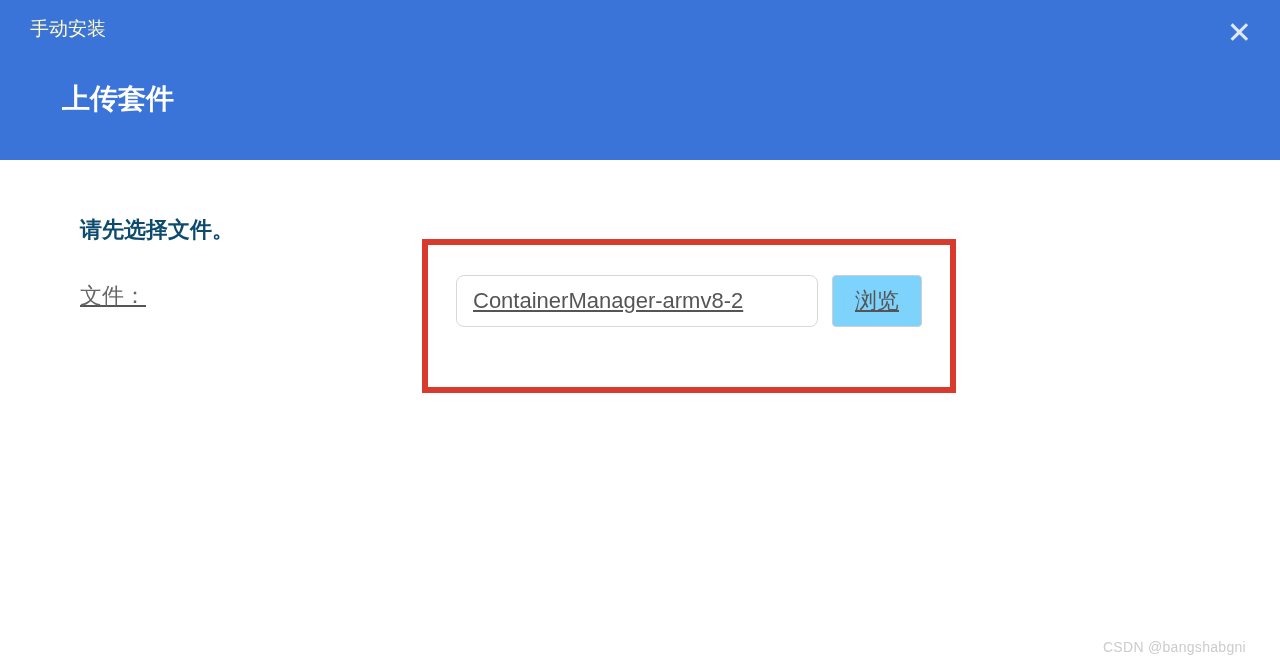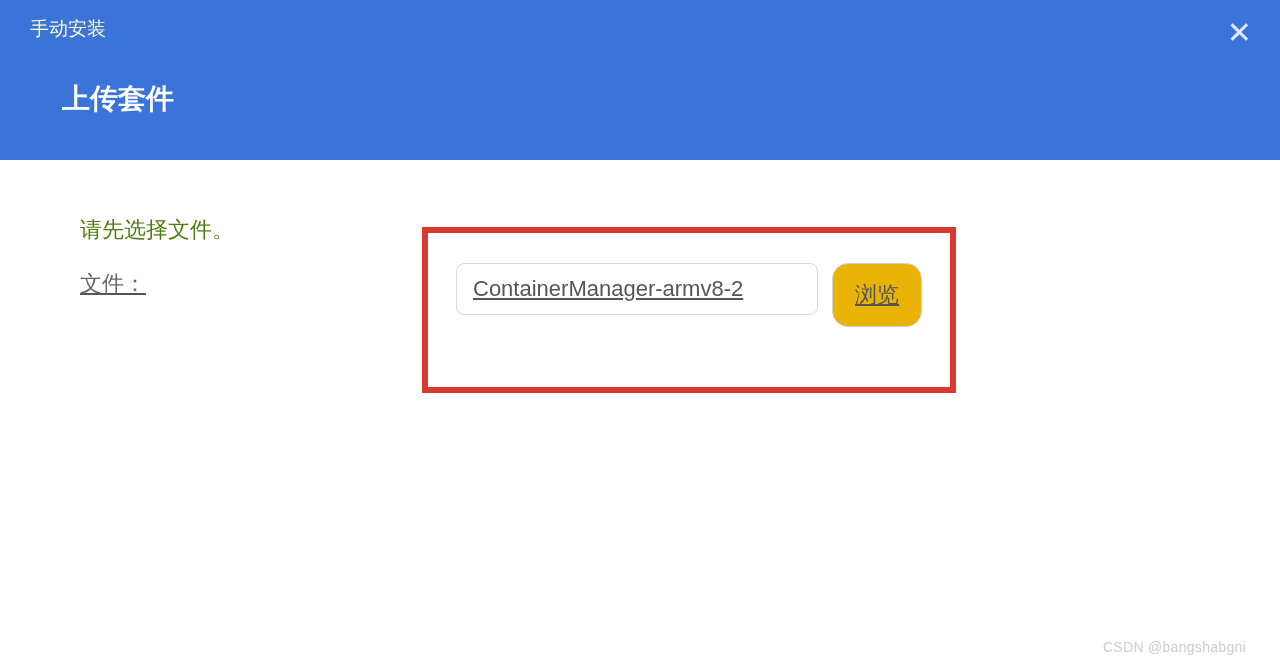--- a/index.html
+++ b/index.html
@@ -39,22 +39,23 @@
       cursor: pointer;
       font-weight: 300;
       line-height: 1;
     }
     .content {
       padding: 55px 80px;
       color: #555;
       font-size: 22px;
     }
     .instruction {
-      margin-bottom: 12px;
-      color: #4d7c0f;
+      margin-bottom: 24px;
+      color: #0c4a6e;
+      font-weight: bold;
     }
     .file-row {
       display: flex;
       align-items: flex-start;
       text-decoration: underline;
     }
     .file-label {
       width: 342px;
       color: #666;
       padding-top: 12px;
@@ -72,25 +73,25 @@
       height: 52px;
       border: 1px solid #d8d8d8;
       border-radius: 8px;
       padding: 0 16px;
       font-size: 22px;
       color: #555;
       background: #ffffff;
       outline: none;
     }
     .browse-btn {
-      height: 64px;
+      height: 52px;
       padding: 0 22px;
       border: 1px solid #cfcfcf;
-      border-radius: 16px;
-      background: #eab308;
+      border-radius: 4px;
+      background: #7dd3fc;
       color: #555;
       font-size: 22px;
       cursor: pointer;
     }
     .watermark {
       position: absolute;
       bottom: 10px;
       right: 34px;
       font-size: 14px;
       color: #cccccc;

